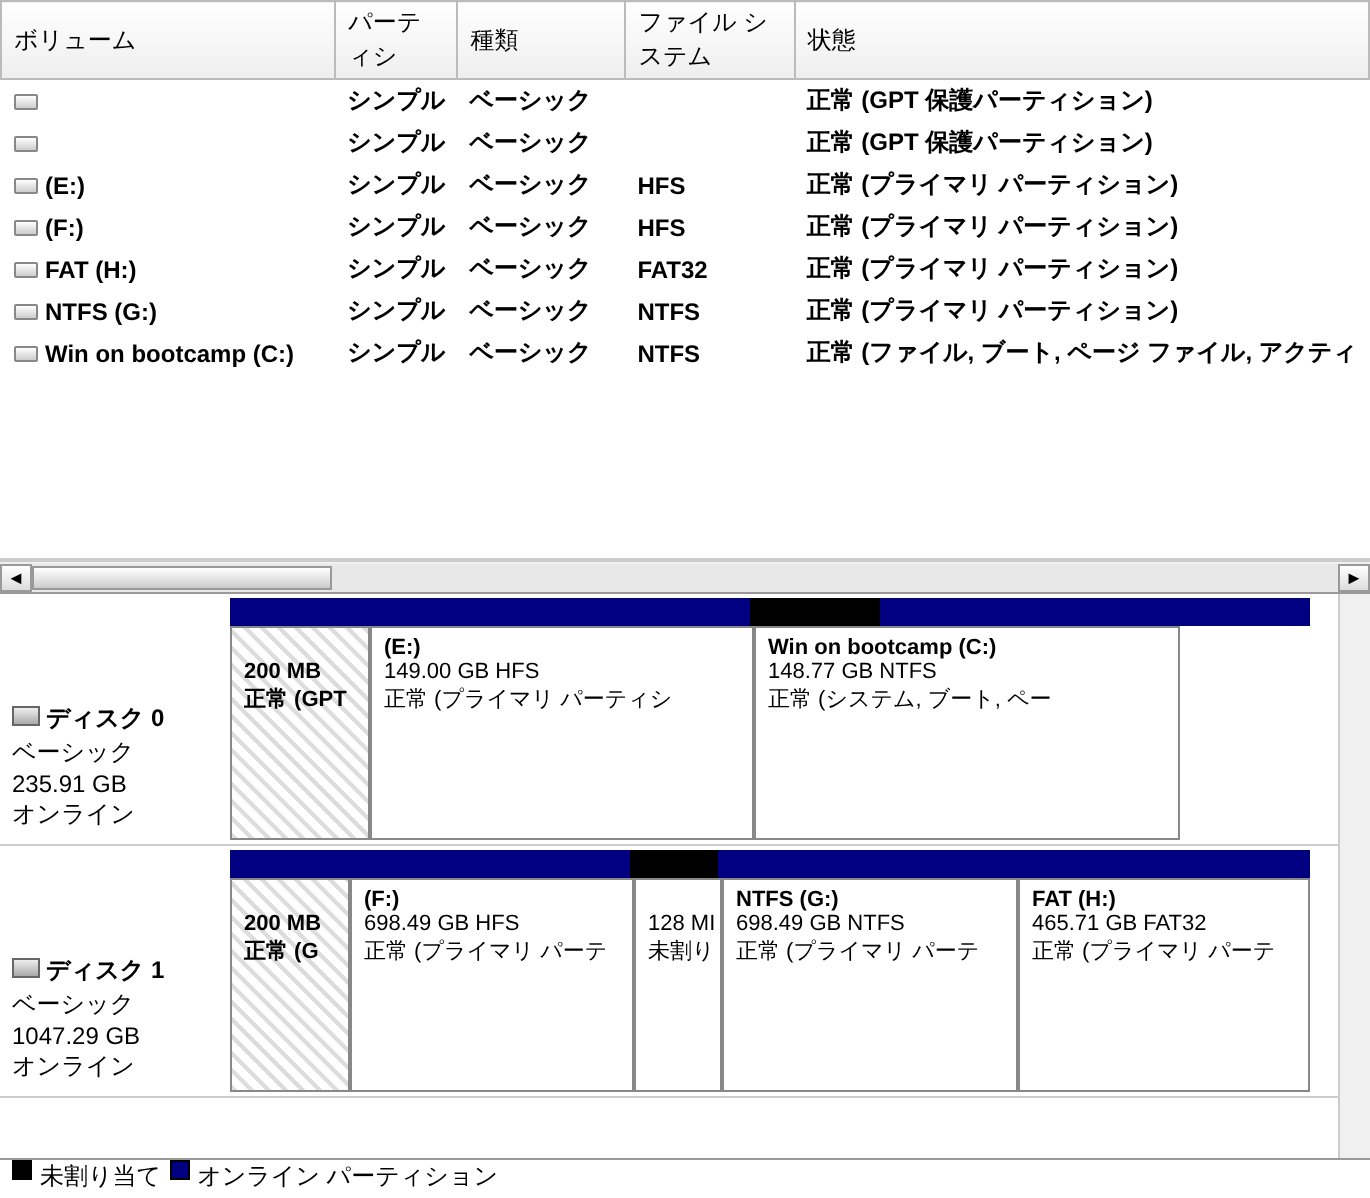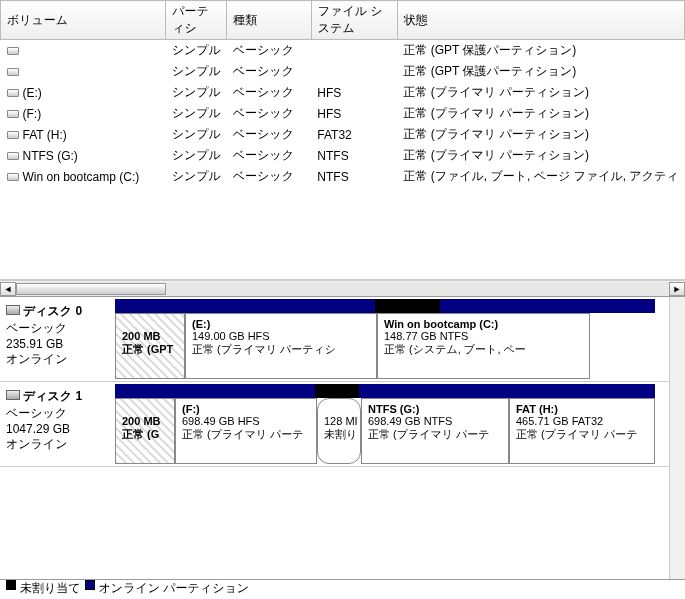--- a/index.html
+++ b/index.html
@@ -1,28 +1,28 @@
 <!DOCTYPE html>
 <html><head>
 <meta charset="utf-8">
 <style>
 * { margin: 0; padding: 0; box-sizing: border-box; }
 body { font-family: "MS UI Gothic", "Meiryo", sans-serif; font-size: 12px; width: 685px; height: 599px; background: #fff; overflow: hidden; display: flex; flex-direction: column; }
 .table-wrap { height: 280px; overflow: hidden; border-bottom: 1px solid #ccc; }
 table.vols { border-collapse: collapse; width: 100%; }
 table.vols th { background: linear-gradient(#fff,#eee); border: 1px solid #bbb; padding: 2px 6px; text-align: left; font-weight: normal; height: 20px; }
-table.vols td { padding: 2px 6px; height: 18px; white-space: nowrap; }
+table.vols td { padding: 2px 6px; height: 18px; white-space: nowrap; font-weight: bold; }
 .vol-icon { display: inline-block; width: 12px; height: 8px; background: linear-gradient(#fff,#ccc); border: 1px solid #888; border-radius: 1px; margin-right: 4px; vertical-align: middle; }
 .hscroll { height: 16px; background: #f0f0f0; border-top: 1px solid #ccc; display: flex; align-items: center; }
 .hscroll .btn { width: 16px; height: 14px; background: linear-gradient(#fff,#ddd); border: 1px solid #999; text-align: center; font-size: 9px; line-height: 12px; }
 .hscroll .track { flex: 1; height: 14px; background: #e8e8e8; position: relative; }
 .hscroll .thumb { position: absolute; left: 0; width: 150px; height: 12px; top: 1px; background: linear-gradient(#fff,#ccc); border: 1px solid #999; }
 .disks { flex: 1; overflow: hidden; border-top: 1px solid #999; }
 .disk-row { display: flex; border-bottom: 1px solid #ccc; }
-.disk-info { width: 115px; padding: 6px; font-size: 12px; }
+.disk-info { width: 115px; padding: 6px; font-size: 12px; margin-top: 48px; }
 .disk-info .dtitle { font-weight: bold; }
 .disk-icon { display: inline-block; width: 14px; height: 10px; background: linear-gradient(#eee,#aaa); border: 1px solid #666; margin-right: 3px; }
 .disk-icon.bk { background:#222; }
 .parts { flex: 1; display: flex; flex-direction: column; padding: 2px 2px 2px 0; }
 .bar { height: 14px; display: flex; }
 .bar .seg { background: #000080; }
 .bar .seg.blk { background: #000; }
 .boxes { flex: 1; display: flex; }
 .pbox { border: 1px solid #888; padding: 4px 6px; font-size: 11px; overflow: hidden; white-space: nowrap; min-height: 66px; }
 .pbox.hatch { background-image: repeating-linear-gradient(45deg,#ddd 0,#ddd 2px,#fff 2px,#fff 6px); font-weight: bold; }
@@ -150,21 +150,21 @@
               <div class="seg" style="width: 140px;"></div>
               <div class="seg blk" style="width: 2px;"></div>
               <div class="seg blk" style="width: 42px;"></div>
               <div class="seg" style="width: 2px;"></div>
               <div class="seg" style="width: 148px;"></div>
               <div class="seg" style="width: 146px;"></div>
             </div>
             <div class="boxes">
               <div class="pbox hatch" style="width: 60px;"><br>200 MB<br>正常 (G</div>
               <div class="pbox" style="width: 142px;"><b>(F:)</b><br>698.49 GB HFS<br>正常 (プライマリ パーテ</div>
-              <div class="pbox" style="width: 44px; border-radius: 12px;"><br>128 MI<br>未割り</div>
+              <div class="pbox" style="width: 44px;"><br>128 MI<br>未割り</div>
               <div class="pbox" style="width: 148px;"><b>NTFS  (G:)</b><br>698.49 GB NTFS<br>正常 (プライマリ パーテ</div>
               <div class="pbox" style="width: 146px;"><b>FAT  (H:)</b><br>465.71 GB FAT32<br>正常 (プライマリ パーテ</div>
             </div>
           </div>
         </div>
       </div>
 <div class="vscroll"></div>
 </div>
 </div>
 

